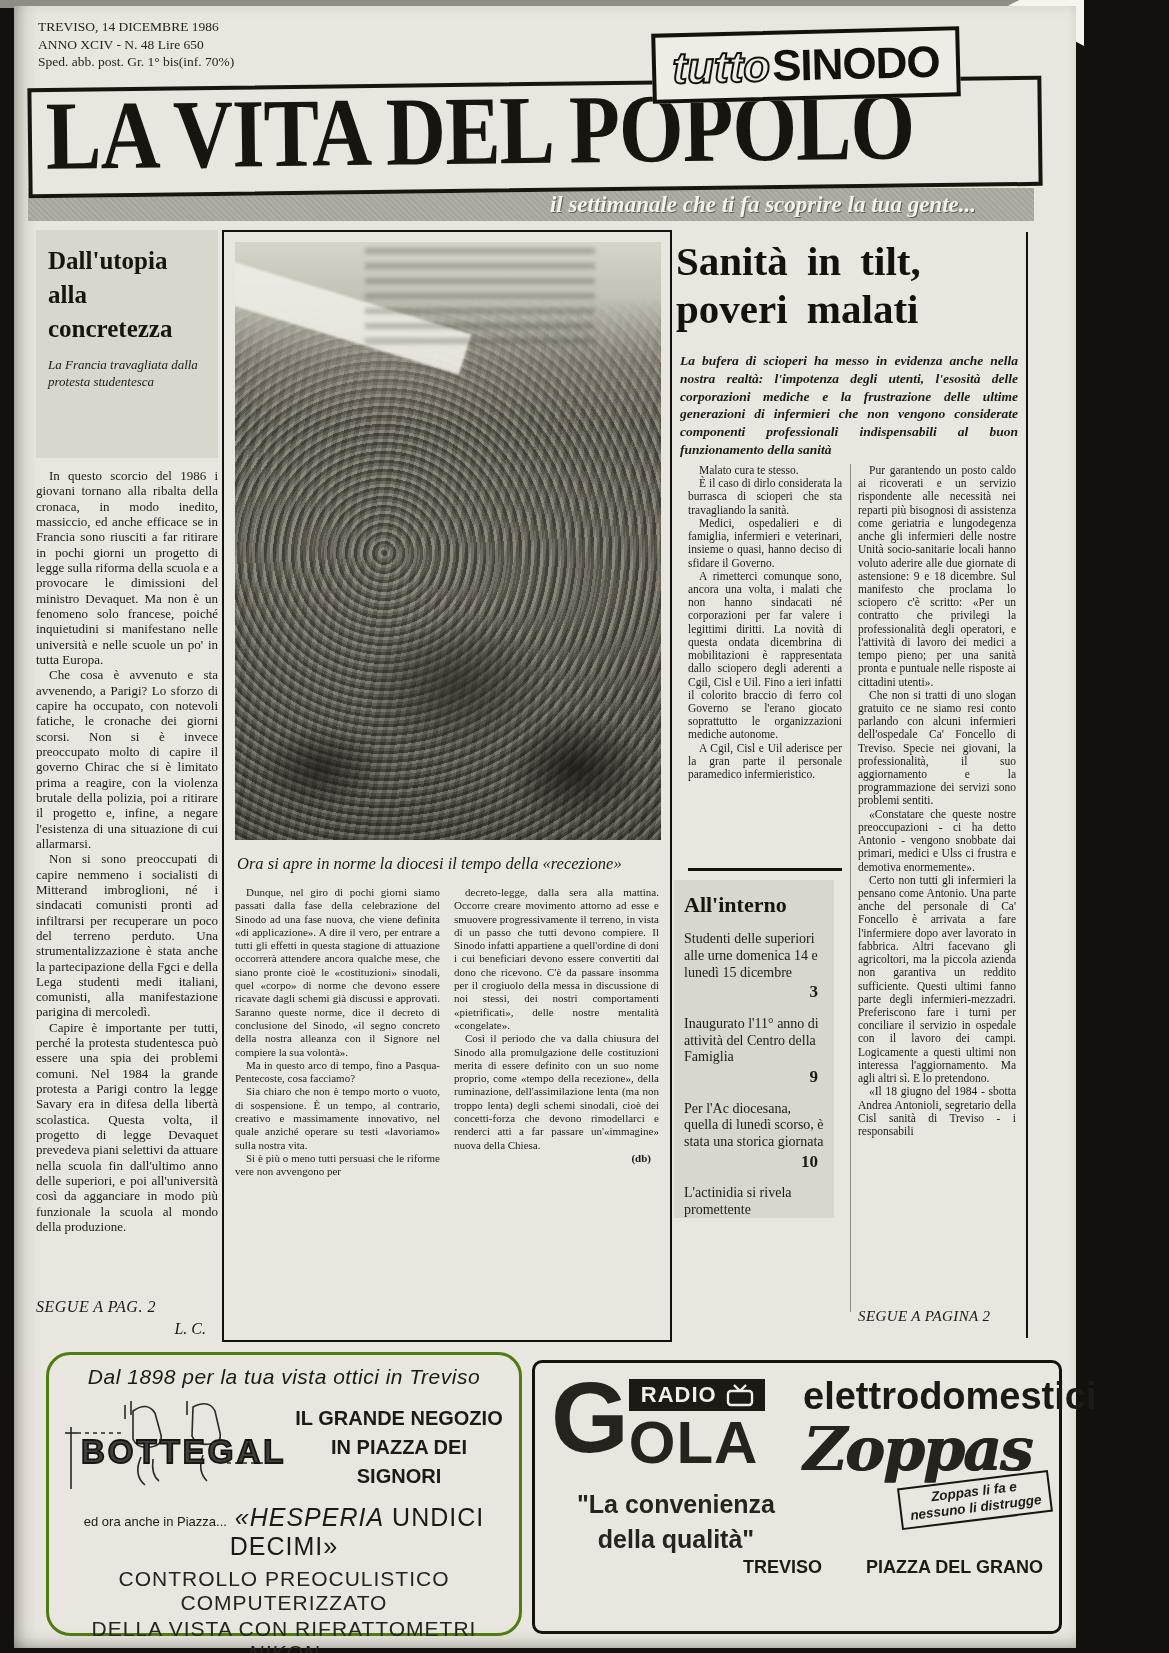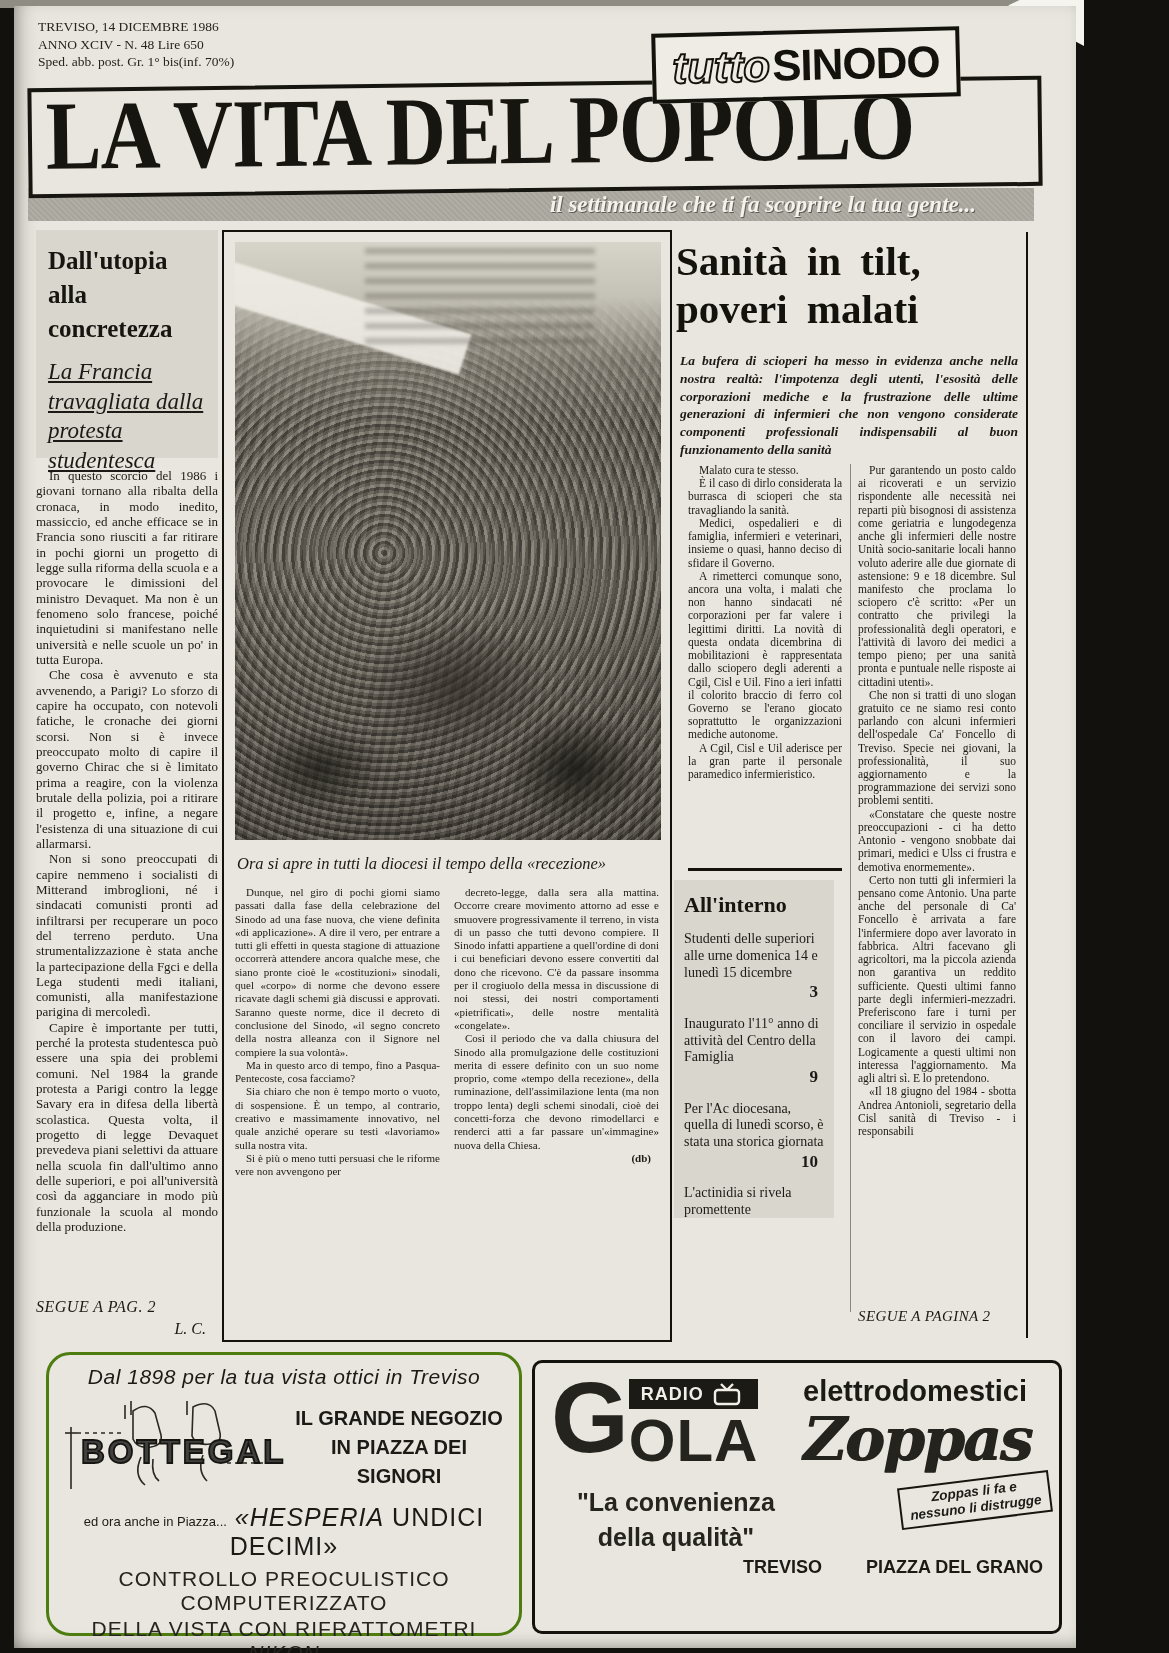--- a/index.html
+++ b/index.html
@@ -25,21 +25,21 @@
                 -webkit-text-stroke:2px #14120d;text-stroke:2px #14120d;margin-right:2px;}
   .badge .sinodo{font-size:44px;font-weight:800;letter-spacing:-1px;color:#14120d;}
   .tagband{left:14px;top:182px;width:1006px;height:33px;background:#a7a49b;z-index:1;
            background-image:repeating-linear-gradient(45deg,rgba(255,255,255,.10) 0 2px,rgba(0,0,0,0) 2px 4px);
            display:flex;align-items:center;justify-content:flex-end;padding-right:58px;box-sizing:border-box;}
   .tagline{font-style:italic;font-weight:bold;font-size:23px;color:#f4f2ec;text-shadow:1px 1px 0 #5d5b53;}
 
   
   .lhead{left:22px;top:224px;width:182px;height:228px;background:#d9d6ce;padding:14px 12px;box-sizing:border-box;}
   .lhead h2{margin:0;font-size:25px;line-height:1.35;font-weight:bold;color:#17150f;}
-  .lhead .sub{margin-top:12px;font-style:italic;font-size:23px;line-height:1.28;text-decoration:underline;}
+  .lhead .sub{margin-top:12px;font-style:italic;font-size:13px;line-height:1.28;}
   .lbody{left:22px;top:462px;width:182px;height:824px;overflow:hidden;font-size:13px;line-height:1.18;
          text-align:justify;}
   .lbody p{margin:0;text-indent:13px;}
   .lsegue{left:22px;top:1292px;font-style:italic;font-size:16px;letter-spacing:.5px;}
   .lbyline{left:22px;top:1314px;width:170px;text-align:right;font-style:italic;font-size:16px;}
 
   
   .cbox{left:208px;top:224px;width:450px;height:1112px;border:2px solid #14120d;background:#e9e6df;
         box-sizing:border-box;padding:10px 11px;}
   .photo{position:relative;width:426px;height:598px;overflow:hidden;background-color:#847f75;
@@ -100,26 +100,26 @@
   .ad1-l5{margin-top:2px;font-size:21px;letter-spacing:1px;color:#26241f;}
   .ad1-l5 .nikon{font-style:italic;}
 
   .ad2{left:518px;top:1354px;width:530px;height:274px;border:3px solid #14120d;border-radius:10px;
        box-sizing:border-box;padding:12px 16px;}
   .gola{position:relative;width:252px;float:left;}
   .gola-g{font-size:100px;font-weight:800;line-height:.85;color:#25231e;float:left;letter-spacing:-4px;}
   .gola-rt{margin-left:4px;float:left;}
   .radio-badge{display:flex;align-items:center;gap:8px;background:#1c1a15;color:#f2efe8;
                padding:3px 10px 3px 12px;margin-top:4px;}
-  .radio-badge .rtxt{font-weight:800;font-size:18px;letter-spacing:1px;}
+  .radio-badge .rtxt{font-weight:800;font-size:22px;letter-spacing:1px;}
   .gola-ola{font-size:60px;font-weight:800;letter-spacing:1px;line-height:1;color:#25231e;margin-top:2px;}
   .quote{clear:left;padding-top:14px;font-weight:bold;font-size:25px;line-height:1.4;text-align:center;
          width:250px;color:#26241f;}
   .zop{float:right;width:240px;text-align:left;position:relative;}
-  .zop-cat{font-weight:bold;font-size:29px;letter-spacing:0;color:#1c1a15;}
+  .zop-cat{font-weight:bold;font-size:38px;letter-spacing:0;color:#1c1a15;}
   .zop-brand{font-size:60px;font-weight:bold;font-style:italic;letter-spacing:-2px;line-height:1.05;
              color:#25231e;font-family:"DejaVu Serif",serif;text-shadow:1px 0 #25231e;}
   .zop-badge{position:absolute;right:-8px;top:104px;transform:rotate(-7deg);border:2px solid #17150f;
              padding:3px 8px;font-style:italic;font-weight:bold;font-size:13.5px;line-height:1.2;
              text-align:center;background:#e9e6df;}
   .zop-city{position:absolute;right:0;top:182px;width:300px;display:flex;justify-content:space-between;
             font-weight:bold;font-size:18px;color:#1c1a15;}
 </style>
 </head>
 <body>
@@ -157,21 +157,21 @@
       <p>In questo scorcio del 1986 i giovani tornano alla ribalta della cronaca, in modo inedito, massiccio, ed anche efficace se in Francia sono riusciti a far ritirare in pochi giorni un progetto di legge sulla riforma della scuola e a provocare le dimissioni del ministro Devaquet. Ma non è un fenomeno solo francese, poiché inquietudini si manifestano nelle università e nelle scuole un po' in tutta Europa.</p>
       <p>Che cosa è avvenuto e sta avvenendo, a Parigi? Lo sforzo di capire ha occupato, con notevoli fatiche, le cronache dei giorni scorsi. Non si è invece preoccupato molto di capire il governo Chirac che si è limitato prima a reagire, con la violenza brutale della polizia, poi a ritirare il progetto e, infine, a negare l'esistenza di una situazione di cui allarmarsi.</p>
       <p>Non si sono preoccupati di capire nemmeno i socialisti di Mitterand imbroglioni, né i sindacati comunisti pronti ad infiltrarsi per recuperare un poco del terreno perduto. Una strumentalizzazione è stata anche la partecipazione della Fgci e della Lega studenti medi italiani, comunisti, alla manifestazione parigina di mercoledì.</p>
       <p>Capire è importante per tutti, perché la protesta studentesca può essere una spia dei problemi comuni. Nel 1984 la grande protesta a Parigi contro la legge Savary era in difesa della libertà scolastica. Questa volta, il progetto di legge Devaquet prevedeva piani selettivi da attuare nella scuola fin dall'ultimo anno delle superiori, e poi all'università così da agganciare in modo più funzionale la scuola al mondo della produzione.</p>
     </div>
     <div class="abs lsegue">SEGUE A PAG. 2</div>
     <div class="abs lbyline">L. C.</div>
 
     <div class="abs cbox">
       <div class="photo"></div>
-      <div class="caption">Ora si apre in tutti la diocesi il tempo della «recezione»</div>
+      <div class="caption">Ora si apre in norme la diocesi il tempo della «recezione»</div>
       <div class="ccols">
         <p>Dunque, nel giro di pochi giorni siamo passati dalla fase della celebrazione del Sinodo ad una fase nuova, che viene definita «di applicazione». A dire il vero, per entrare a tutti gli effetti in questa stagione di attuazione occorrerà attendere ancora qualche mese, che siano pronte cioè le «costituzioni» sinodali, quel «corpo» di norme che devono essere ricavate dagli schemi già discussi e approvati. Saranno queste norme, dice il decreto di conclusione del Sinodo, «il segno concreto della nostra alleanza con il Signore nel compiere la sua volontà».</p>
         <p>Ma in questo arco di tempo, fino a Pasqua-Pentecoste, cosa facciamo?</p>
         <p>Sia chiaro che non è tempo morto o vuoto, di sospensione. È un tempo, al contrario, creativo e massimamente innovativo, nel quale anziché operare su testi «lavoriamo» sulla nostra vita.</p>
         <p>Si è più o meno tutti persuasi che le riforme vere non avvengono per</p>
         <p>decreto-legge, dalla sera alla mattina. Occorre creare movimento attorno ad esse e smuovere progressivamente il terreno, in vista di un passo che tutti devono compiere. Il Sinodo infatti appartiene a quell'ordine di doni i cui beneficiari devono essere convertiti dal dono che ricevono. C'è da passare insomma per il crogiuolo della messa in discussione di noi stessi, dei nostri comportamenti «pietrificati», delle nostre mentalità «congelate».</p>
         <p>Così il periodo che va dalla chiusura del Sinodo alla promulgazione delle costituzioni merita di essere definito con un suo nome proprio, come «tempo della recezione», della ruminazione, dell'assimilazione lenta (ma non troppo lenta) degli schemi sinodali, cioè dei concetti-forza che devono rimodellarci e renderci atti a far passare un'«immagine» nuova della Chiesa.</p>
         <p class="sig">(db)</p>
       </div>
     </div>

